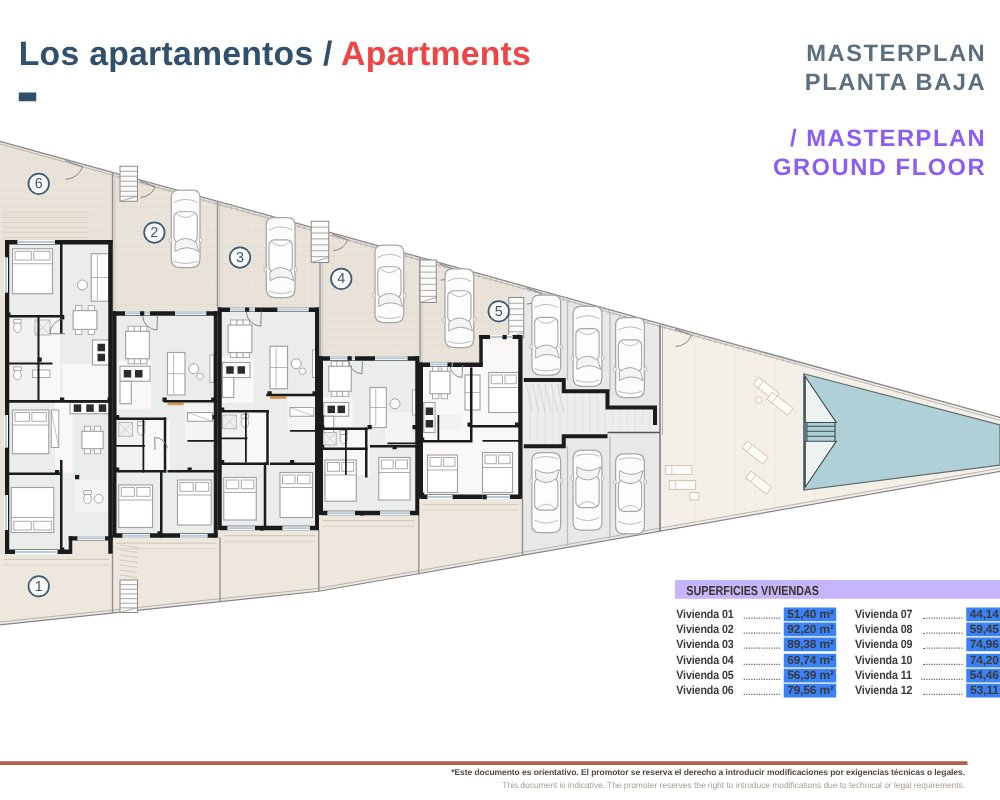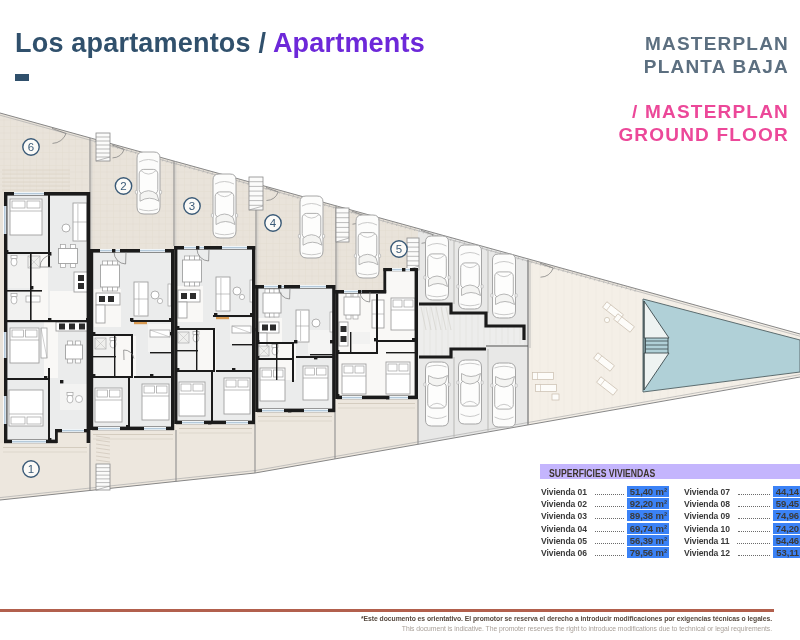--- a/index.html
+++ b/index.html
@@ -1,22 +1,22 @@
 <!DOCTYPE html>
 <html><head><meta charset="utf-8">
 <style>
 html,body{margin:0;padding:0;width:800px;height:640px;background:#ffffff;overflow:hidden;
 font-family:"Liberation Sans", sans-serif;}
 #page{position:relative;width:800px;height:640px;}
 .abs{position:absolute;}
 #title{left:15px;top:28px;font-size:27px;font-weight:bold;color:#30506c;letter-spacing:0.2px;}
-#title .lt{color:#6d28d9;}
+#title .lt{color:#ef4444;}
 #dash{left:15px;top:74px;width:14px;height:7px;background:#30506c;}
 #mp{right:11px;top:32px;text-align:right;font-size:19px;letter-spacing:1.2px;color:#5c6f80;line-height:23px;font-weight:bold;}
-#mp .lt{color:#ec4899;margin-left:32px;}
+#mp .lt{color:#8b5cf6;margin-left:32px;}
 #mp .gap{height:22px;}
 #thead{left:540px;top:464px;width:260px;height:15px;background:#c4b5fd;}
 #thead span{position:absolute;left:9px;top:2.5px;font-size:10.5px;font-weight:bold;color:#3c332b;letter-spacing:0;transform:scaleX(0.82);transform-origin:0 50%;white-space:nowrap;}
 .trow{position:absolute;display:flex;align-items:flex-end;font-size:9.5px;font-weight:bold;color:#3a3a3a;height:11px;letter-spacing:-0.1px;}
 .tname{white-space:nowrap;transform:scaleX(0.9);transform-origin:0 100%;}
 .tdots{flex:1;border-bottom:1.3px dotted #6b6b6b;margin:0 3px 2px 3px;}
 .tval{background:#3b82f6;padding:0 2px 0 3px;white-space:nowrap;}
 #rule{left:0;top:609px;width:774px;height:3px;background:#b2604d;}
 #disc{right:28px;top:614px;text-align:right;font-size:6.8px;color:#55493f;line-height:9.5px;letter-spacing:-0.05px;}
 #disc b{font-weight:bold;color:#55493f;}

